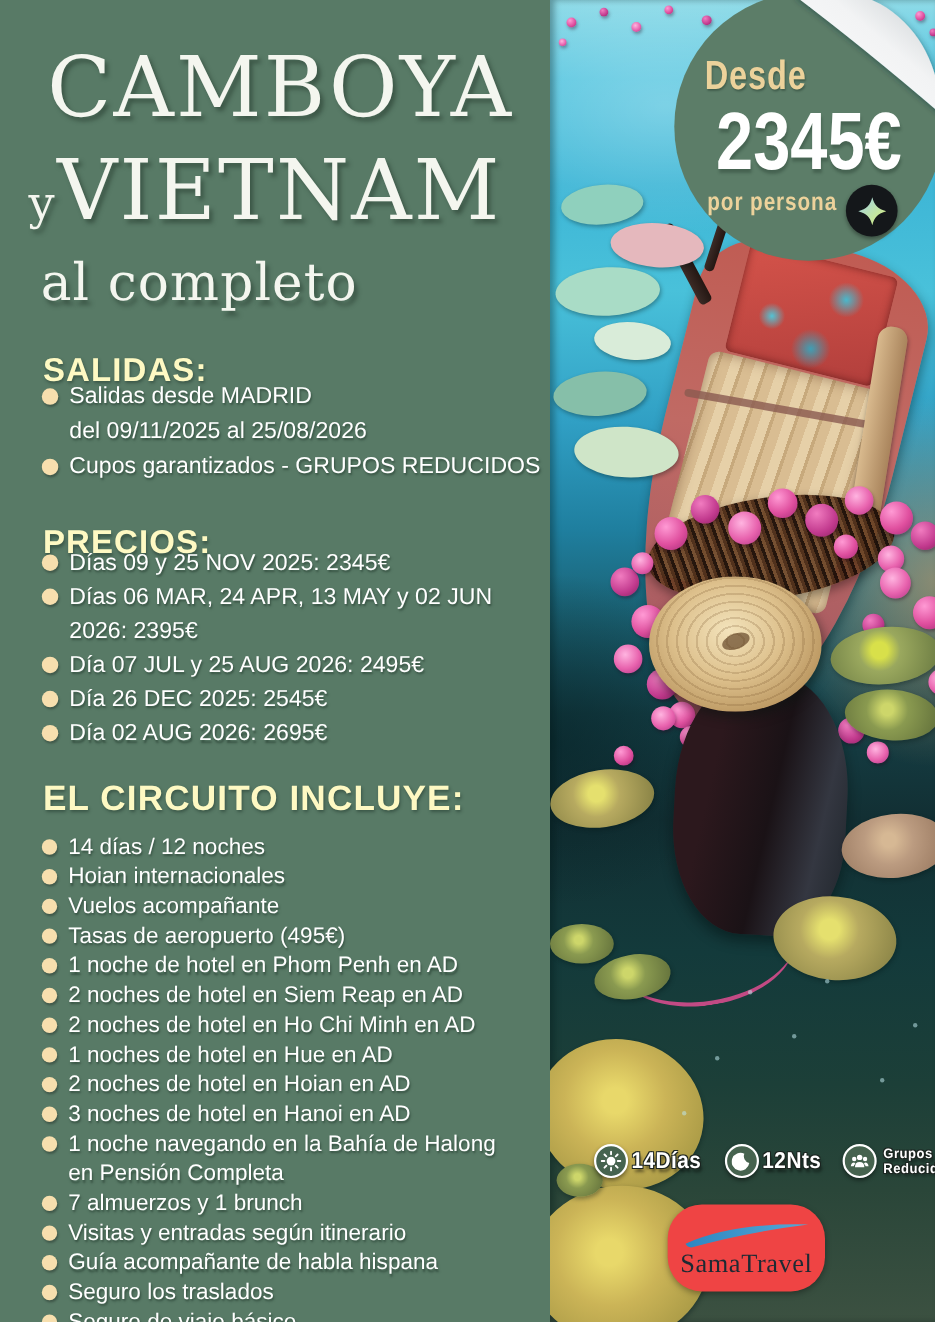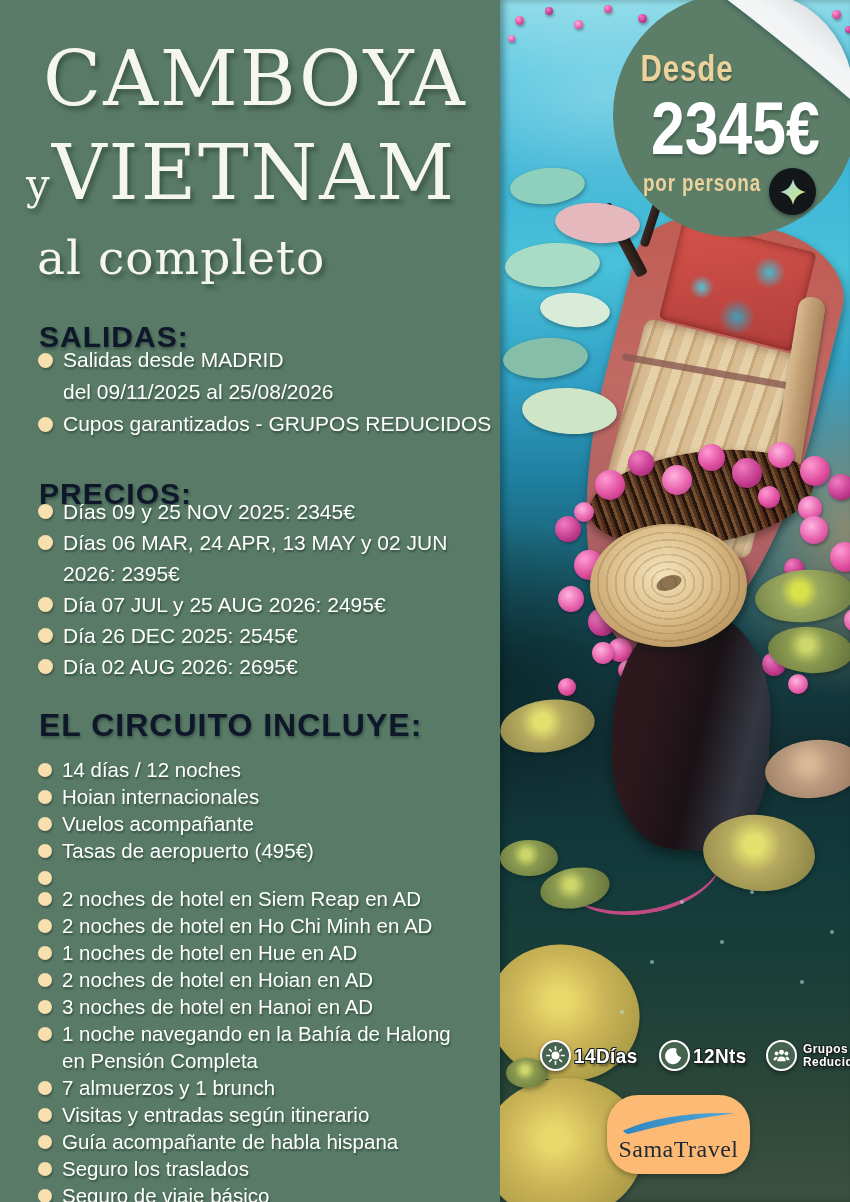--- a/index.html
+++ b/index.html
@@ -15,21 +15,21 @@
     font-family:"DejaVu Serif","Liberation Serif",serif;
     text-shadow:3px 4px 4px rgba(32,52,40,.5);
   }
   .title .t1{font-size:76px;line-height:1.02;padding-left:17px;letter-spacing:2px;}
   .title .t2{display:flex;align-items:baseline;margin-top:10px;}
   .title .t2 .y{font-size:42px;margin-right:2px;}
   .title .t2 .big{font-size:76px;letter-spacing:2px;}
   .title .t3{font-size:47px;margin-top:13px;padding-left:11px;letter-spacing:1px;}
 
   .sec-heading{
-    position:absolute;left:39px;color:#0f172a;font-weight:bold;
+    position:absolute;left:39px;color:#fef9c3;font-weight:bold;
     font-size:30px;letter-spacing:1px;
     text-shadow:1px 2px 3px rgba(20,40,30,.45);
   }
   #h-salidas{top:295px;}
   #h-precios{top:452px;}
   #h-circuito{top:680px;font-size:32px;}
 
   .list{position:absolute;left:38px;right:10px;}
   #list-salidas{top:344px;}
   #list-precios{top:496px;}
@@ -142,21 +142,21 @@
   .fb-label{
     color:#fff;font-weight:bold;font-size:21px;letter-spacing:.5px;margin:0 14px 0 3px;
     transform:scaleX(.9);transform-origin:left center;
     text-shadow:-1px -1px 0 #1c2420,1px -1px 0 #1c2420,-1px 1px 0 #1c2420,1px 1px 0 #1c2420,2px 3px 3px rgba(0,0,0,.5);
   }
   .fb-small{font-size:12.5px;line-height:12.5px;margin-left:6px;transform:scaleX(.95);transform-origin:left center;}
   .fb-small div{margin:1px 0;}
 
   
   .logo-box{
-    position:absolute;left:607px;top:1095px;width:143px;height:79px;background:#fdba74;
+    position:absolute;left:607px;top:1095px;width:143px;height:79px;background:#ef4444;
     display:flex;flex-direction:column;align-items:center;justify-content:center;
     box-shadow:0 2px 6px rgba(0,0,0,.35);
     border-radius:31px;
   }
   .logo-name{
     font-family:"Liberation Serif","DejaVu Serif",serif;font-size:24px;color:#1d2a33;
     margin-top:0px;letter-spacing:.5px;
   }
 </style>
 </head>
@@ -232,20 +232,21 @@
       <div class="row">
           <span class="dot"></span>
           <span class="txt">Vuelos acompañante</span>
         </div>
       <div class="row">
           <span class="dot"></span>
           <span class="txt">Tasas de aeropuerto (495€)</span>
         </div>
       <div class="row">
           <span class="dot"></span>
+          <span class="txt">1 noche de hotel en Phom Penh en AD</span>
         </div>
       <div class="row">
           <span class="dot"></span>
           <span class="txt">2 noches de hotel en Siem Reap en AD</span>
         </div>
       <div class="row">
           <span class="dot"></span>
           <span class="txt">2 noches de hotel en Ho Chi Minh en AD</span>
         </div>
       <div class="row">

